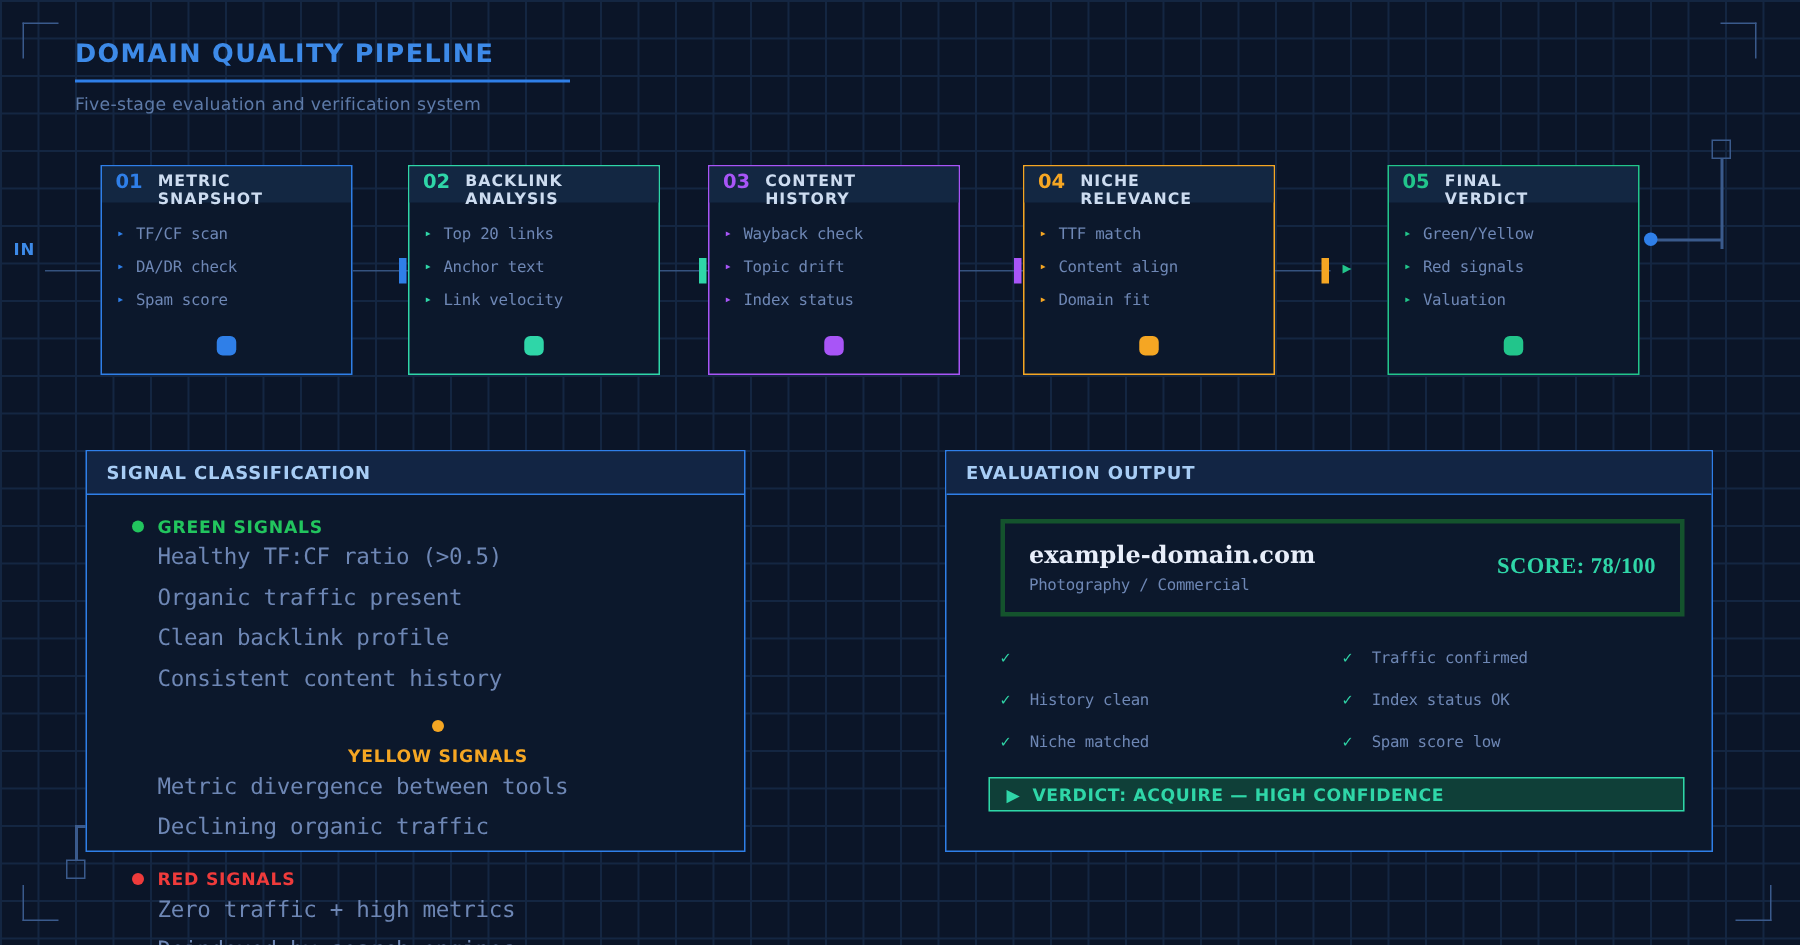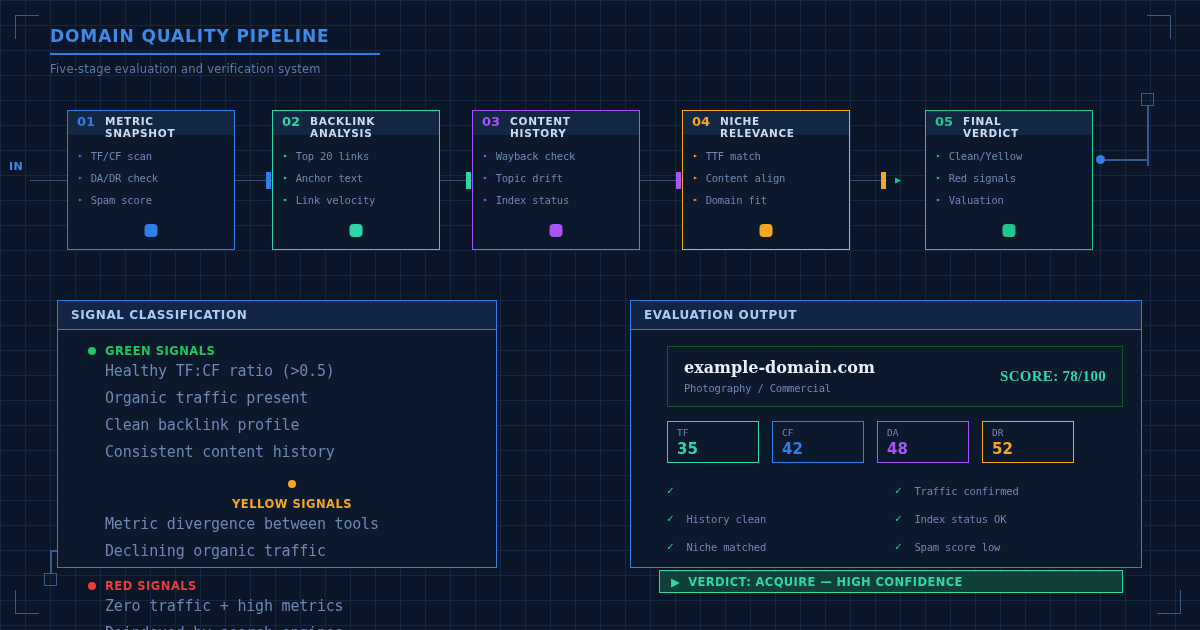--- a/index.html
+++ b/index.html
@@ -111,21 +111,21 @@
     display: flex; align-items: center; gap: 9px;
   }
   .sig-bullet { width: 8px; height: 8px; border-radius: 50%; display: inline-block; }
   .sig-item {
     font-size: 15px; color: #6e87b5; line-height: 27px;
     padding-left: 17px; letter-spacing: -.2px;
   }
 
   
   #domain-card {
-    margin: 16px 18px 0 36px; border: 1px solid #14532d;
+    margin: 16px 18px 0 36px; border: 3px solid #14532d;
     padding: 11px 16px 12px 16px;
     display: flex; align-items: center; justify-content: space-between;
   }
   #domain-name {
     font-family: "DejaVu Serif", serif; font-weight: bold;
     font-size: 16px; color: #e8eefa;
   }
   #domain-cat { font-size: 10.5px; color: #6e87b5; margin-top: 5px; letter-spacing: -.2px; }
   #score {
     font-family: Liberation Serif, serif; font-weight: bold;
@@ -285,21 +285,21 @@
     <div class="conn-cap" style="left: 881px; background: rgb(245, 166, 35);"></div>
     <div class="conn-arrow" style="left: 895px; color: rgb(34, 197, 139);">▶</div>
     <div class="stage" style="left: 925px; border: 1.5px solid rgb(34, 197, 139);">
       <div class="stage-head">
         <span class="stage-num" style="color: rgb(34, 197, 139);">05</span>
         <span class="stage-title">FINAL VERDICT</span>
       </div>
       <div class="stage-body">
         <div class="stage-item">
           <span class="tri" style="color: rgb(34, 197, 139);">▸</span>
-          <span>Clean/Yellow</span>
+          <span>Green/Yellow</span>
         </div>
         <div class="stage-item">
           <span class="tri" style="color: rgb(34, 197, 139);">▸</span>
           <span>Red signals</span>
         </div>
         <div class="stage-item">
           <span class="tri" style="color: rgb(34, 197, 139);">▸</span>
           <span>Valuation</span>
         </div>
       </div>
@@ -343,38 +343,20 @@
   <div class="panel-head">EVALUATION OUTPUT</div>
 
   <div id="domain-card">
     <div>
       <div id="domain-name">example-domain.com</div>
       <div id="domain-cat">Photography / Commercial</div>
     </div>
     <div id="score">SCORE: 78/100</div>
   </div>
 
-  <div id="metrics">
-      <div class="metric" style="border: 1px solid rgb(47, 214, 168);">
-        <div class="metric-label">TF</div>
-        <div class="metric-value" style="color: rgb(47, 214, 168);">35</div>
-      </div>
-      <div class="metric" style="border: 1px solid rgb(47, 127, 232);">
-        <div class="metric-label">CF</div>
-        <div class="metric-value" style="color: rgb(47, 127, 232);">42</div>
-      </div>
-      <div class="metric" style="border: 1px solid rgb(168, 85, 247);">
-        <div class="metric-label">DA</div>
-        <div class="metric-value" style="color: rgb(168, 85, 247);">48</div>
-      </div>
-      <div class="metric" style="border: 1px solid rgb(245, 166, 35);">
-        <div class="metric-label">DR</div>
-        <div class="metric-value" style="color: rgb(245, 166, 35);">52</div>
-      </div>
-    </div>
   <div id="checks">
       <div class="check">
         <span class="check-mark">✓</span>
       </div>
       <div class="check">
         <span class="check-mark">✓</span>
         <span>Traffic confirmed</span>
       </div>
       <div class="check">
         <span class="check-mark">✓</span>

